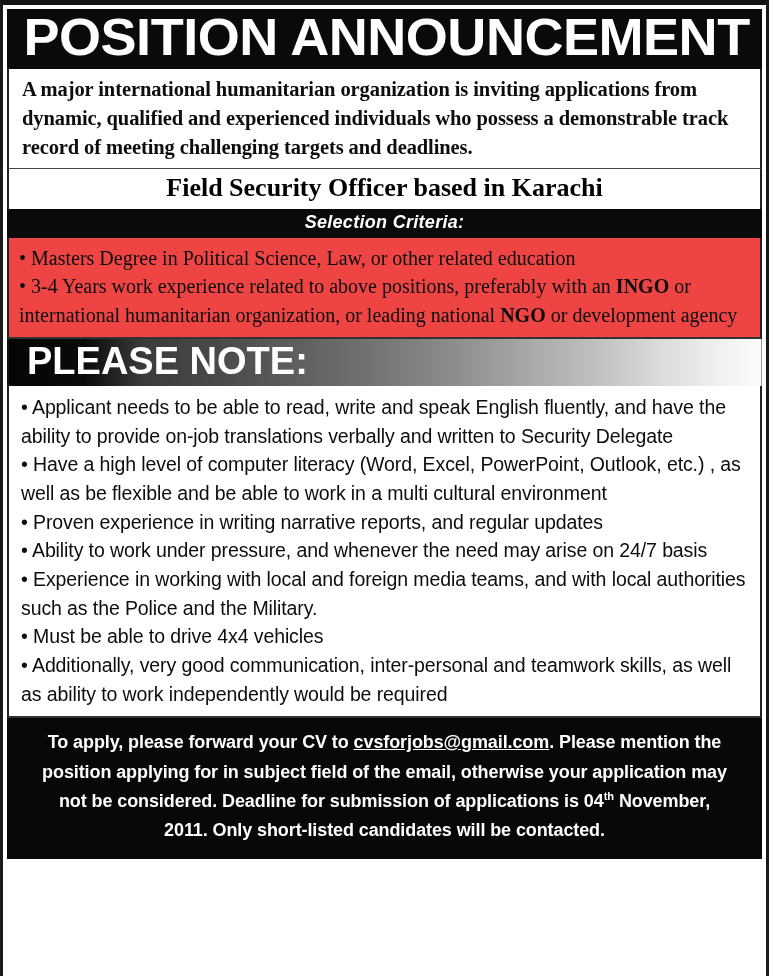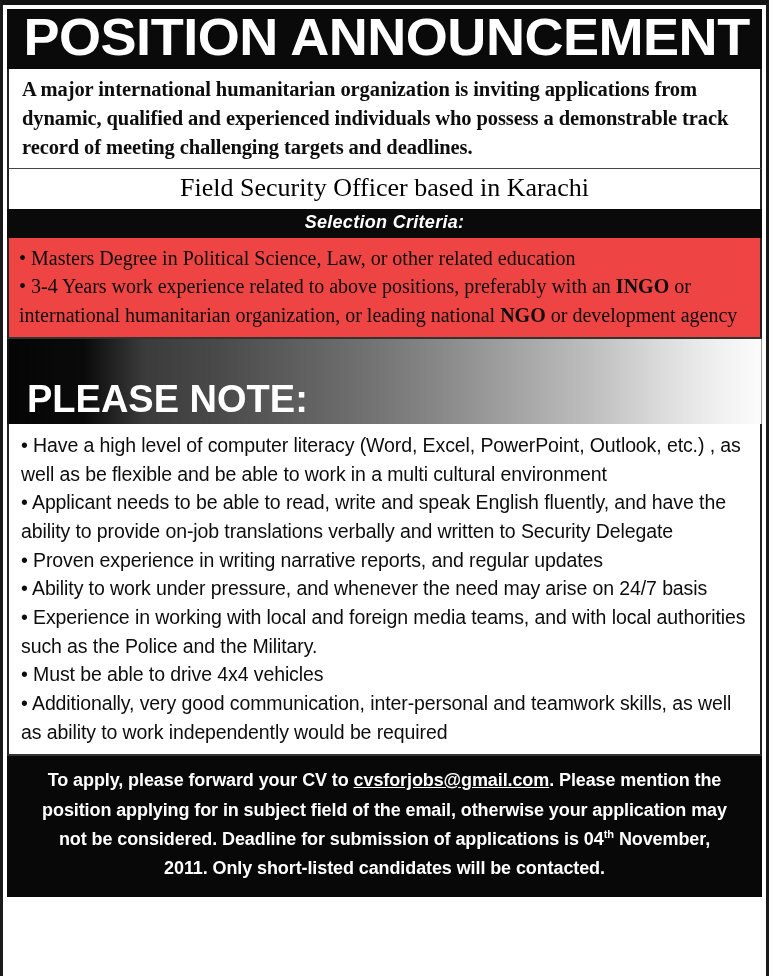--- a/index.html
+++ b/index.html
@@ -76,21 +76,21 @@
   
   .jobtitle-box {
     border-left: 2px solid #222;
     border-right: 2px solid #222;
     background: #ffffff;
     padding: 5px 6px 6px 6px;
     text-align: center;
   }
   .jobtitle-text {
     font-family: "Liberation Serif", "DejaVu Serif", serif;
-    font-weight: normal;
+    font-weight: bold;
     font-size: 26px;
     line-height: 1.1;
     color: #000000;
     letter-spacing: 0px;
     white-space: nowrap;
   }
 
   
   .criteria-band {
     background: #0a0a0a;
@@ -141,21 +141,20 @@
   }
   .note-band-text {
     color: #ffffff;
     font-family: "Liberation Sans Narrow", "Liberation Sans", sans-serif;
     font-weight: bold;
     font-size: 38px;
     line-height: 1.08;
     letter-spacing: 0px;
     padding-left: 18px;
     white-space: nowrap;
-    margin-top: 38px;
   }
 
   
   .note-box {
     border-left: 2px solid #222;
     border-right: 2px solid #222;
     border-bottom: 2px solid #333;
     background: #ffffff;
     padding: 7px 8px 8px 12px;
   }
@@ -218,22 +217,22 @@
     <div class="criteria-box">
         <div class="criteria-item"><span>•  </span><span>Masters Degree  in  Political Science,  Law,  or other related education</span></div>
         <div class="criteria-item"><span>•  </span><span>3-4 Years work experience related to above positions,  preferably with an </span><b>INGO</b><span> or international humanitarian organization,  or  leading  national  </span><b>NGO</b><span> or development agency</span></div>
       </div>
 
     <div class="note-band">
       <div class="note-band-text">PLEASE NOTE:</div>
     </div>
 
     <div class="note-box">
+        <div class="note-item"><span>• </span><span>Applicant needs to be able to read, write and speak English fluently, and have the ability to provide on-job translations verbally and written to Security Delegate</span></div>
         <div class="note-item"><span>• </span><span>Have a high level of computer literacy (Word, Excel, PowerPoint, Outlook, etc.) , as well as be flexible and be able to work in a multi cultural environment</span></div>
-        <div class="note-item"><span>• </span><span>Applicant needs to be able to read, write and speak English fluently, and have the ability to provide on-job translations verbally and written to Security Delegate</span></div>
         <div class="note-item"><span>• </span><span>Proven experience in writing narrative reports, and regular updates</span></div>
         <div class="note-item"><span>• </span><span>Ability to work under pressure, and whenever the need may arise on 24/7 basis</span></div>
         <div class="note-item"><span>• </span><span>Experience in working with local and foreign media teams, and with local authorities such as the Police and the Military.</span></div>
         <div class="note-item"><span>• </span><span>Must be able to drive 4x4 vehicles</span></div>
         <div class="note-item"><span>• </span><span>Additionally, very good communication, inter-personal and teamwork skills, as well as ability to work independently would be required</span></div>
       </div>
 
     <div class="apply-block">
       <div class="apply-text">
         <span>To apply, please forward your CV to </span><a class="email" href="#">cvsforjobs@gmail.com</a><span>.</span>

